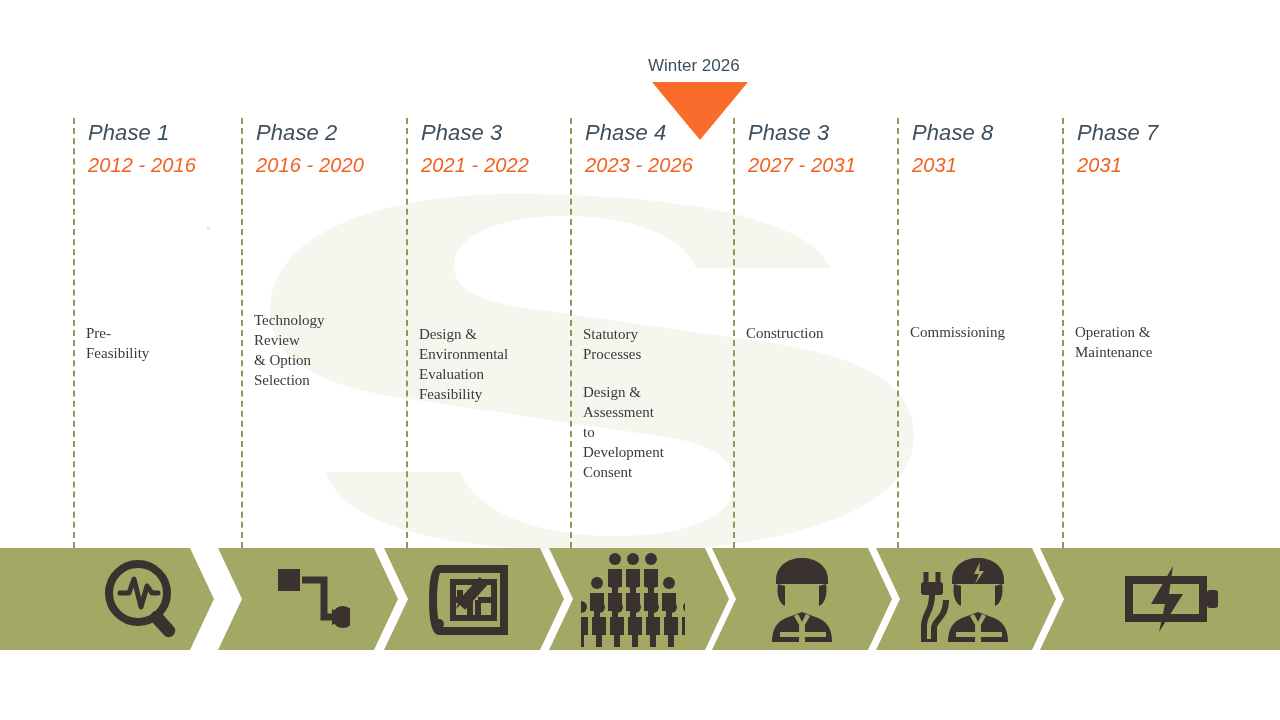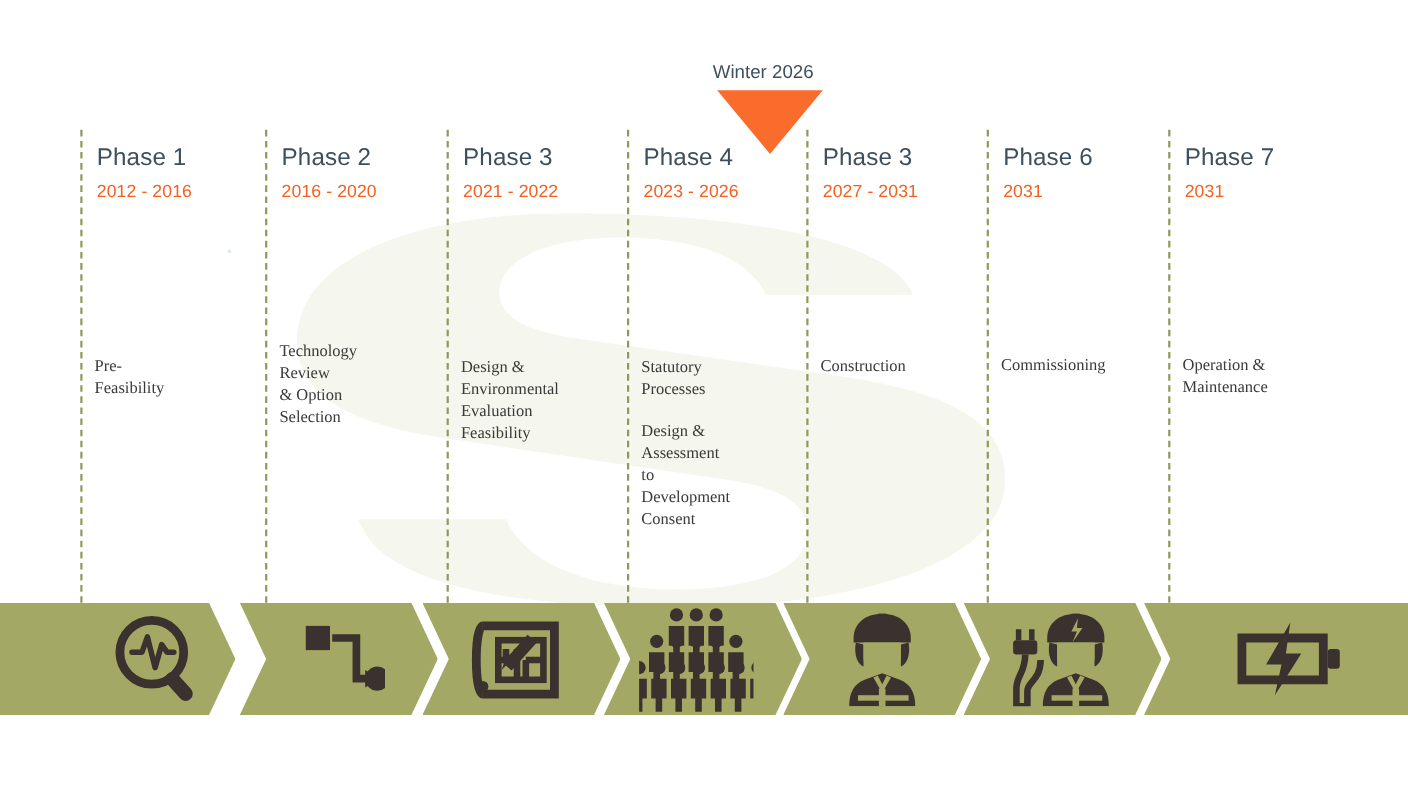--- a/index.html
+++ b/index.html
@@ -90,33 +90,34 @@
     position: absolute;
     left: 0;
     top: 0;
     width: 0;
     height: 430px;
     border-left: 2px dashed #8e9a5a;
   }
   .col-head {
     position: absolute;
     left: 15px;
-    top: 12px;
+    top: 2px;
     white-space: nowrap;
+    font-style: italic;
   }
   .phase-title {
     display: block;
     font-size: 22px;
     color: #3d4f5c;
     line-height: 26px;
     letter-spacing: 0.1px;
   }
   .phase-years {
     display: block;
-    font-size: 16px;
+    font-size: 20px;
     color: #f4601f;
     line-height: 26px;
     margin-top: 6px;
     letter-spacing: 0.1px;
   }
   .col-body {
     position: absolute;
     left: 13px;
     font-family: Liberation Serif, serif;
   }
@@ -239,21 +240,21 @@
       <span class="phase-years">2027 - 2031</span>
     </div>
     <div class="col-body" style="top:205px;">
       <p class="task">Construction</p>
     </div>
   </div>
 
   <div class="col" style="left:897px;">
     <div class="col-divider"></div>
     <div class="col-head">
-      <span class="phase-title">Phase 6</span>
+      <span class="phase-title">Phase 8</span>
       <span class="phase-years">2031</span>
     </div>
     <div class="col-body" style="top:204px;">
       <p class="task">Commissioning</p>
     </div>
   </div>
 
   <div class="col" style="left:1062px;">
     <div class="col-divider"></div>
     <div class="col-head">

